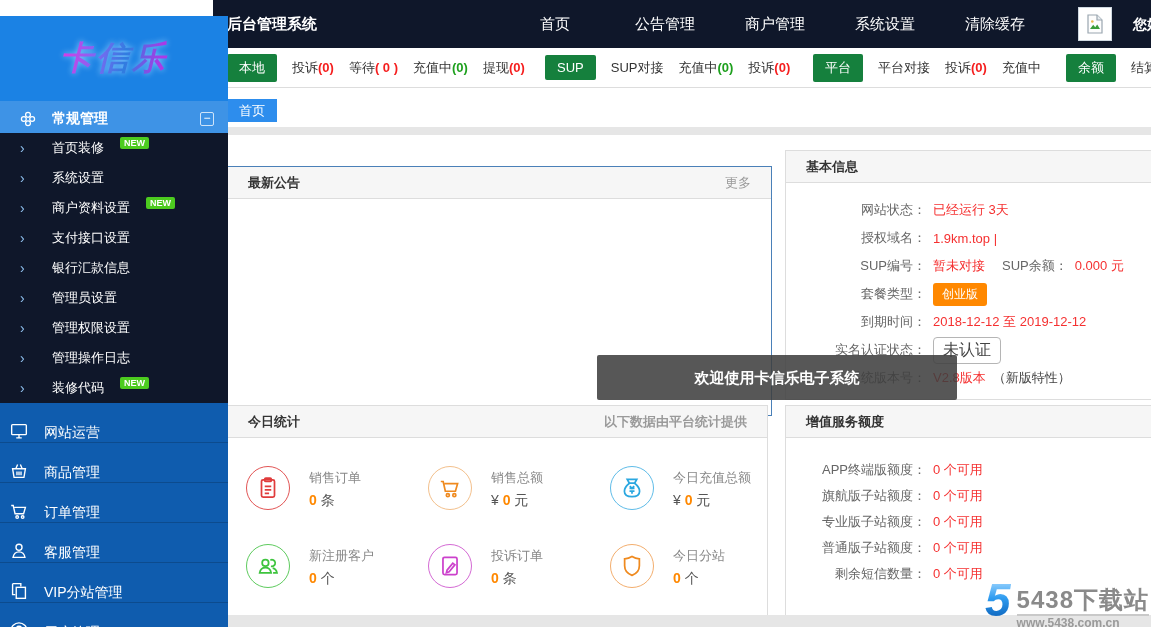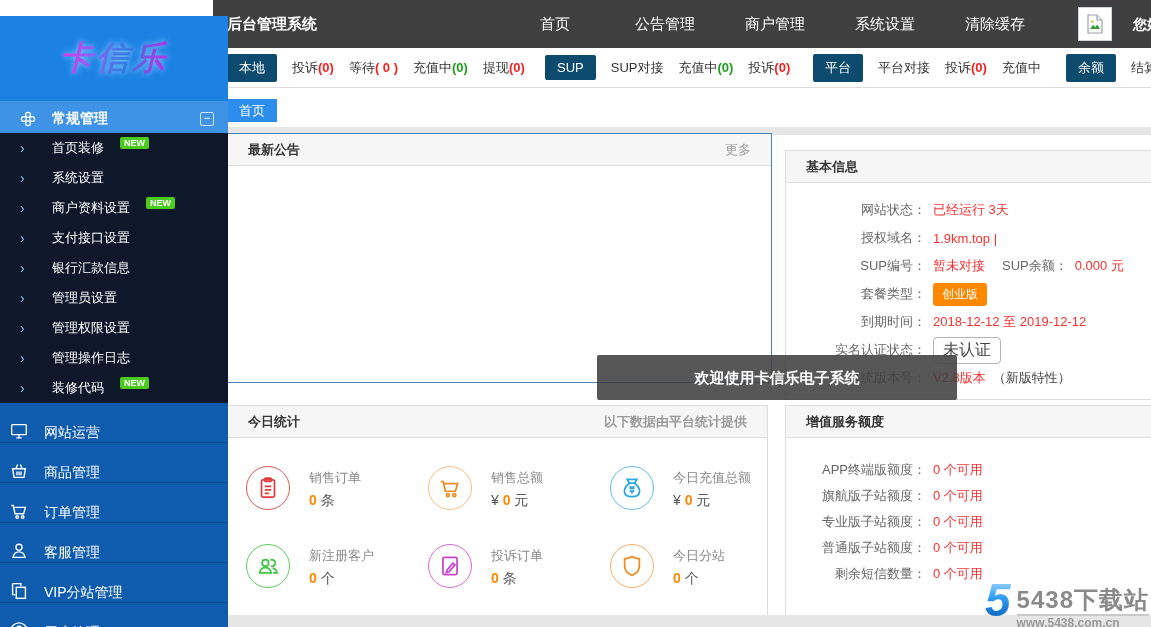--- a/index.html
+++ b/index.html
@@ -25,47 +25,47 @@
     padding:1px 4px; border-radius:2px; margin-left:16px; position:relative; top:-5px; }
   .sections { list-style:none; }
   .sections li { height:40px; display:flex; align-items:flex-end; padding-left:8px; color:#fff; font-size:14px;
     background:#0f5cae; border-bottom:1px solid rgba(0,0,0,.18); cursor:pointer; }
   .sections li .s-icon { width:22px; height:22px; margin-right:14px; }
   .s-icon svg, .gh-icon svg { width:100%; height:100%; stroke:#fff; fill:none; stroke-width:1.5; }
   .gh-icon { width:20px; height:20px; }
 
   
   .main { position:absolute; left:213px; top:0; width:938px; height:627px; background:#fff; }
-  .top-header { position:absolute; left:0; top:0; width:938px; height:48px; background:#404040; }
+  .top-header { position:absolute; left:0; top:0; width:938px; height:48px; background:#0f172a; }
   .sys-title { position:absolute; left:14px; top:0; line-height:48px; color:#fff; font-size:15px; font-weight:bold; }
   .top-nav { position:absolute; left:287px; top:0; height:48px; display:flex; }
   .top-nav .nav-item { width:110px; line-height:48px; text-align:center; color:#fff; font-size:15px; cursor:pointer; }
   .avatar-box { position:absolute; left:865px; top:7px; width:34px; height:34px; background:#fff;
     border:1px solid #cfd8e0; display:flex; align-items:center; justify-content:center; }
   .avatar-box svg { width:24px; height:24px; }
   .greeting { position:absolute; left:920px; top:0; line-height:48px; color:#fff; font-size:14px; font-weight:bold; white-space:nowrap; }
 
   .statusbar { position:absolute; left:0; top:48px; width:938px; height:40px; background:#fff; border-bottom:1px solid #ddd; }
   .sb-group { position:absolute; top:0; height:39px; display:flex; align-items:center; gap:15px; white-space:nowrap; }
-  .sb-badge { background:#0c4a6e; color:#fff; font-size:13px; padding:5px 12px; border-radius:2px; cursor:pointer; }
+  .sb-badge { background:#15803d; color:#fff; font-size:13px; padding:5px 12px; border-radius:2px; cursor:pointer; }
   .sb-item { font-size:13px; color:#333; cursor:pointer; }
   .sb-count { font-weight:bold; }
   .cnt-red { color:#f51f1f; } .cnt-green { color:#1ea01e; }
 
   .crumb-tab { position:absolute; left:14px; top:99px; height:23px; line-height:23px; padding:0 12px;
     background:#2d8ded; color:#fff; font-size:13px; cursor:pointer; }
   .gray-strip { position:absolute; left:0; top:127px; width:938px; height:8px; background:#e6e6e6; }
   .bottom-strip { position:absolute; left:0; top:615px; width:938px; height:12px; background:#e6e6e6; }
 
   .panel { position:absolute; background:#fff; border:1px solid #ddd; }
   .panel-hd { height:32px; line-height:31px; background:#f6f6f6; border-bottom:1px solid #ddd; padding:0 20px;
     font-size:13px; font-weight:bold; color:#333; }
   .panel-hd .hd-right { float:right; color:#999; font-weight:normal; font-size:13px; cursor:pointer; }
   .panel-hd .hd-note { float:right; color:#9a9a9a; font-weight:bold; font-size:13px; }
-  #announce-panel { left:14px; top:133px; width:545px; height:250px; border-color:#4a80b8; }
+  #announce-panel { left:14px; top:166px; width:545px; height:250px; border-color:#4a80b8; }
   #basic-panel   { left:572px; top:150px; width:380px; height:250px; }
   #stats-panel   { left:14px; top:405px; width:541px; height:212px; }
   #quota-panel   { left:572px; top:405px; width:380px; height:212px; }
 
   .info-body { padding-top:13px; }
   .info-row { display:flex; align-items:center; height:28px; }
   .info-row .lbl { width:140px; text-align:right; color:#666; font-size:13px; }
   .info-row .val { margin-left:7px; display:flex; align-items:center; gap:7px; font-size:13px; }
   .quota-body { padding-top:19px; }
   .quota-body .info-row { height:26px; }

